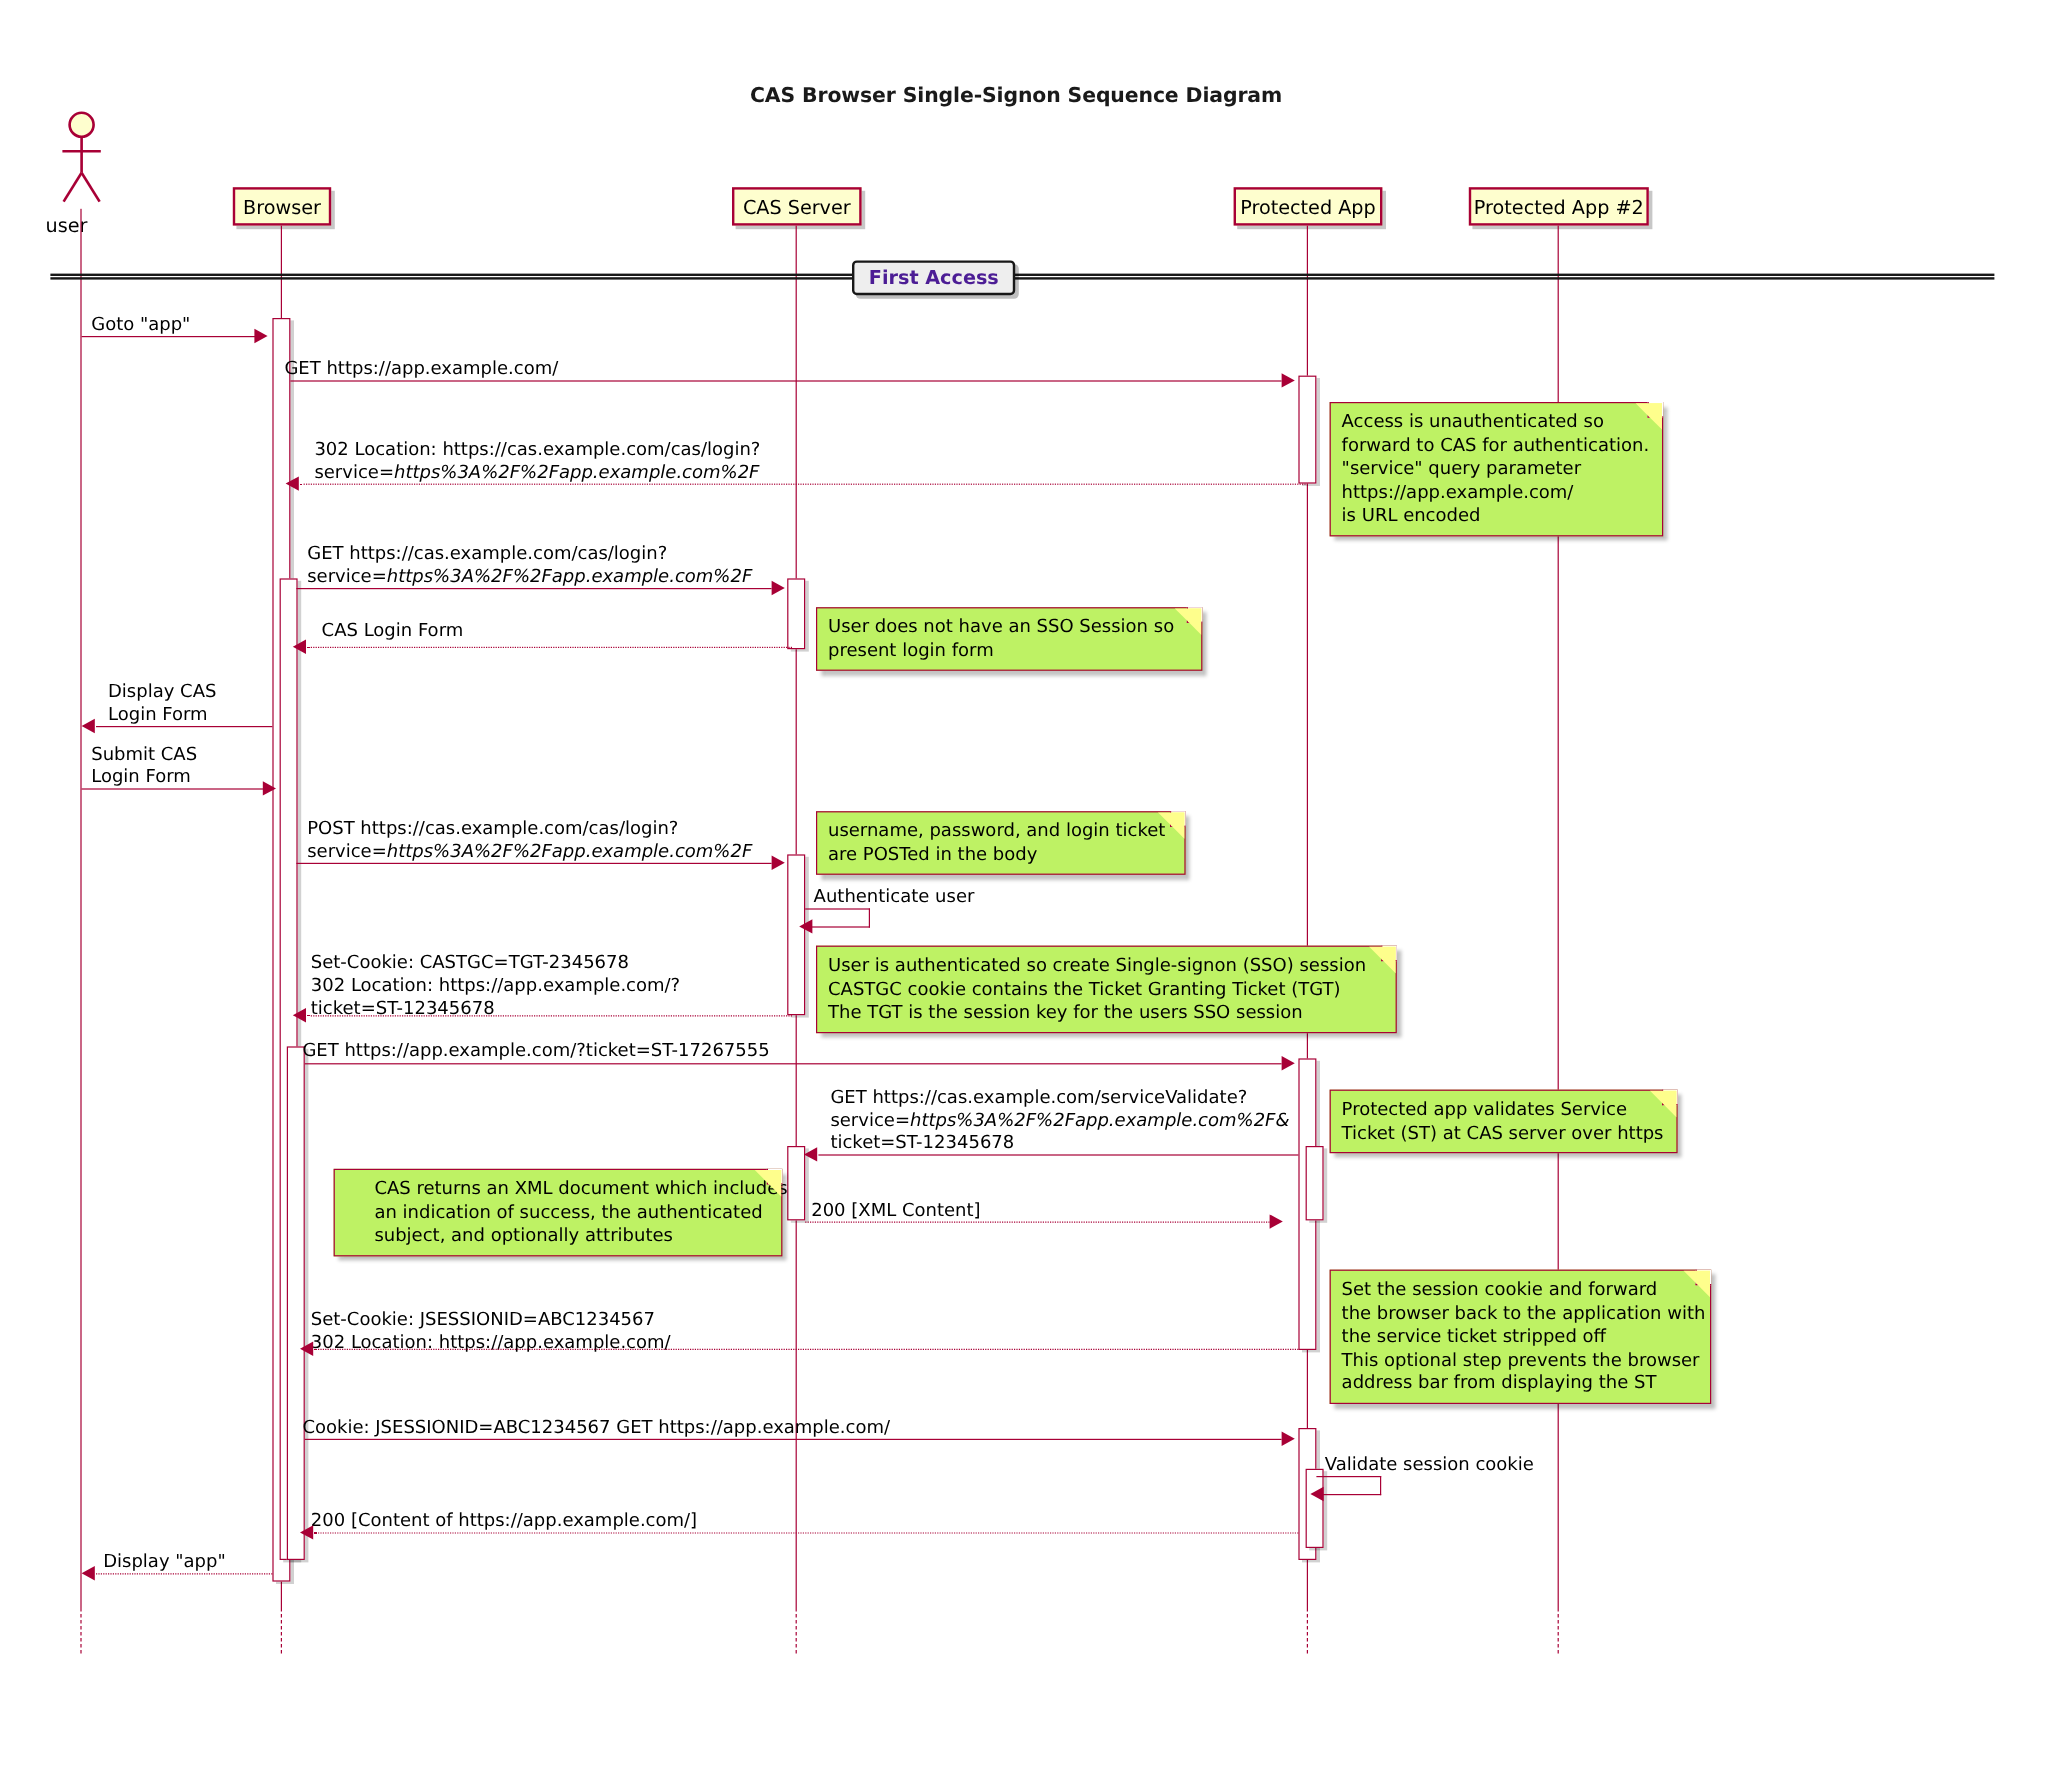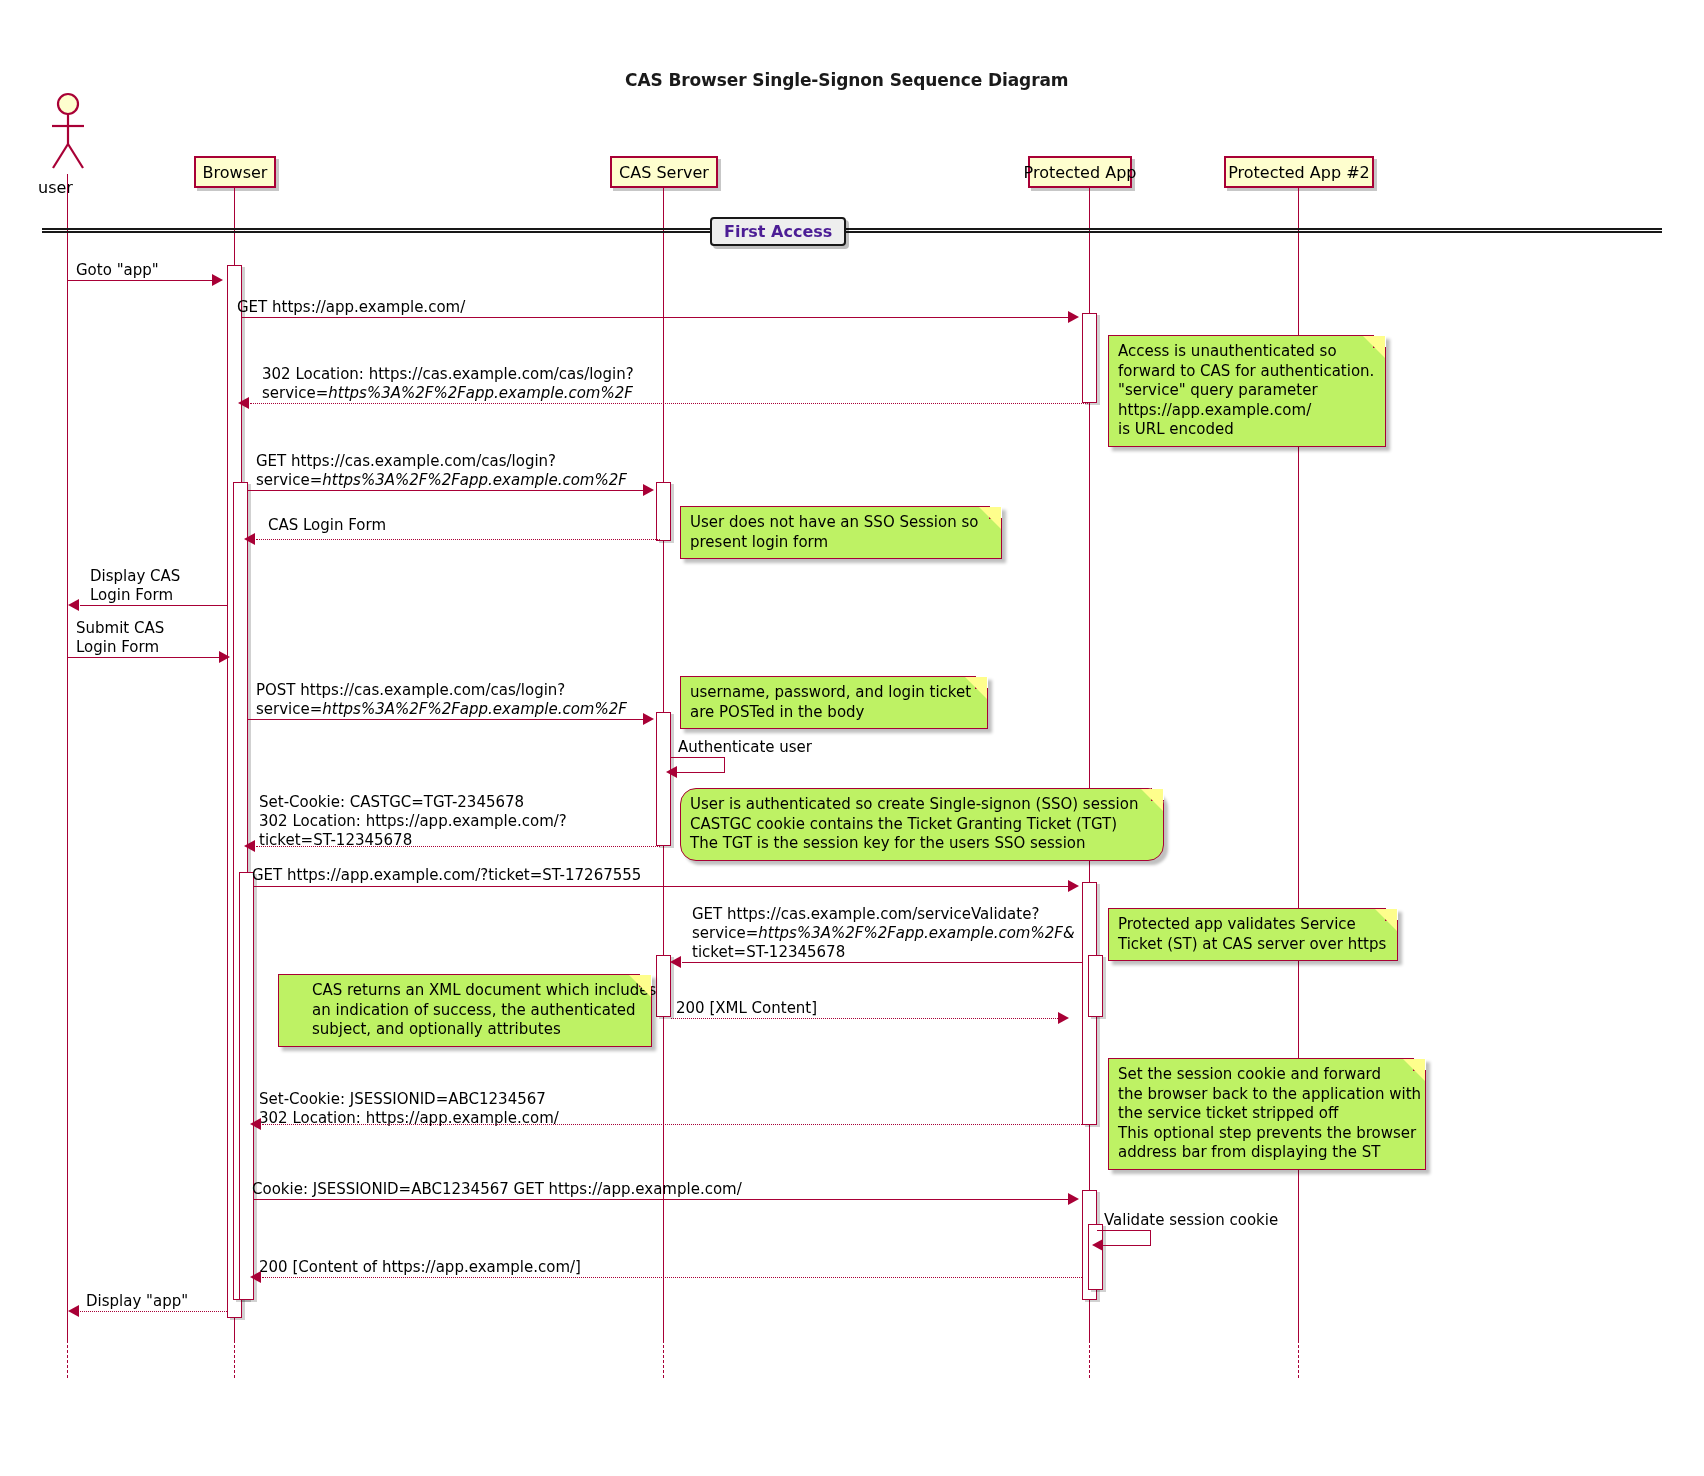--- a/index.html
+++ b/index.html
@@ -87,21 +87,21 @@
     <circle cx="24" cy="12" r="10" fill="#FEFECE" stroke="#A80036" stroke-width="2.2"></circle>
     <line x1="24" y1="22" x2="24" y2="52" stroke="#A80036" stroke-width="2.2"></line>
     <line x1="8" y1="34" x2="40" y2="34" stroke="#A80036" stroke-width="2.2"></line>
     <line x1="24" y1="52" x2="9" y2="76" stroke="#A80036" stroke-width="2.2"></line>
     <line x1="24" y1="52" x2="39" y2="76" stroke="#A80036" stroke-width="2.2"></line>
   </svg>
   <div class="actor-label" style="left:38px;top:178px;width:60px;">user</div>
 
   <div class="participant" style="left:194px;top:156px;width:82px;height:32px;">Browser</div>
   <div class="participant" style="left:610px;top:156px;width:108px;height:32px;">CAS Server</div>
-  <div class="participant" style="left:1028px;top:156px;width:104px;height:32px;">Protected App</div>
+  <div class="participant" style="left:1028px;top:156px;width:124px;height:32px;">Protected App</div>
   <div class="participant" style="left:1224px;top:156px;width:150px;height:32px;">Protected App #2</div>
 
   <div class="lifeline" style="left:67px;top:174px;height:1166px;"></div>
   <div class="lifeline dashed" style="left:67px;top:1340px;height:38px;"></div>
 
   <div class="lifeline" style="left:234px;top:188px;height:1152px;"></div>
   <div class="lifeline dashed" style="left:234px;top:1340px;height:38px;"></div>
 
   <div class="lifeline" style="left:663px;top:188px;height:1152px;"></div>
   <div class="lifeline dashed" style="left:663px;top:1340px;height:38px;"></div>
@@ -176,21 +176,21 @@
   <div class="msg-label" style="left:678px;top:738px;">Authenticate user</div>
   <div class="selfcall" style="left:671px;top:757px;width:54px;height:16px;"></div>
   <div class="arrow left" style="left:666px;top:766px;"></div>
 
   <div class="msg-label" style="left:259px;top:793px;">Set-Cookie: CASTGC=TGT-2345678
 302 Location: https://app.example.com/?
 ticket=ST-12345678</div>
   <div class="msg-line dotted" style="left:256px;top:846px;width:404px;"></div>
   <div class="arrow left" style="left:244px;top:840px;"></div>
 
-  <div class="note" style="left:680px;top:788px;width:484px;border-radius:16px;"><span>User is authenticated so create Single-signon (SSO) session
+  <div class="note" style="left:680px;top:788px;width:484px;"><span>User is authenticated so create Single-signon (SSO) session
 CASTGC cookie contains the Ticket Granting Ticket (TGT)
 The TGT is the session key for the users SSO session</span><span class="note-fold"></span></div>
 
   <div class="msg-label" style="left:252px;top:866px;">GET https://app.example.com/?ticket=ST-17267555</div>
   <div class="msg-line" style="left:254px;top:886px;width:814px;"></div>
   <div class="arrow right" style="left:1068px;top:880px;"></div>
 
   <div class="msg-label" style="left:692px;top:905px;"><span>GET https://cas.example.com/serviceValidate?</span><br><span>service=</span><i>https%3A%2F%2Fapp.example.com%2F&amp;</i><br><span>ticket=ST-12345678</span></div>
   <div class="msg-line" style="left:682px;top:962px;width:400px;"></div>
   <div class="arrow left" style="left:670px;top:956px;"></div>

